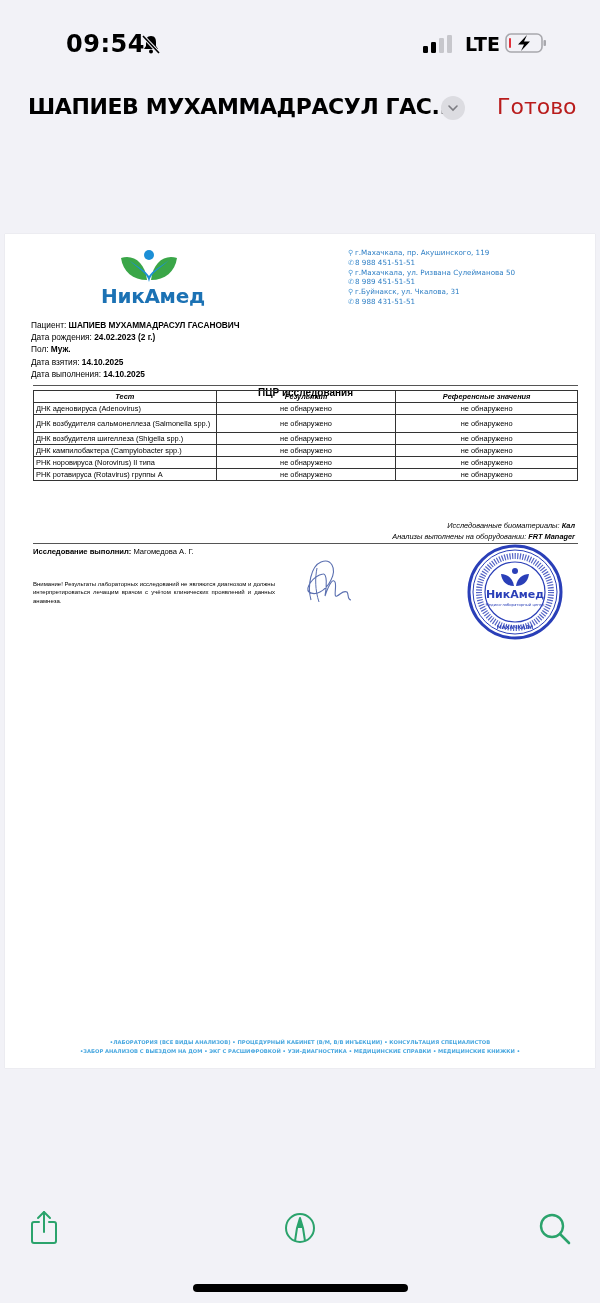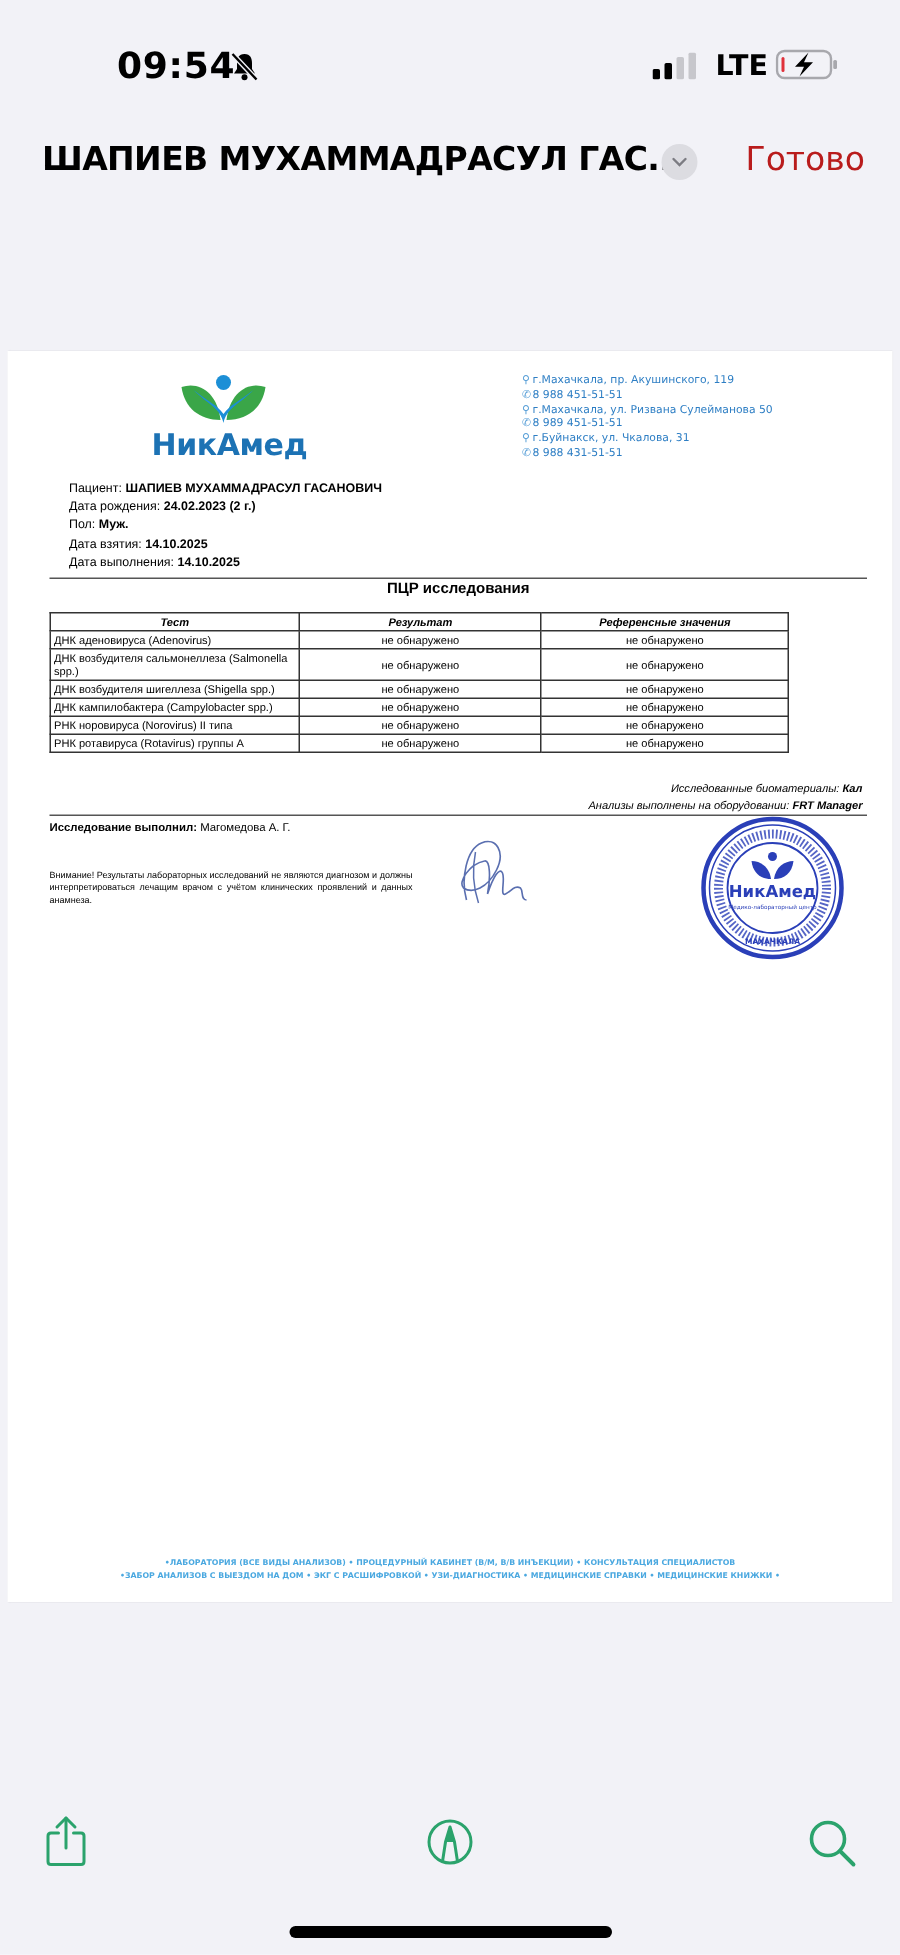--- a/index.html
+++ b/index.html
@@ -1,20 +1,20 @@
 <!DOCTYPE html>
 <html><head>
 <meta charset="utf-8">
 <style>
   * { box-sizing: border-box; margin: 0; padding: 0; }
   html, body { width: 600px; height: 1303px; background: #f2f2f7; overflow: hidden; }
   body { position: relative; font-family: "Liberation Sans", sans-serif; color: #000; }
 
   
-  .status-bar { position: absolute; top: 0; left: 12px; width: 528px; height: 80px; }
+  .status-bar { position: absolute; top: 0; left: 0; width: 528px; height: 80px; }
   .time { position: absolute; left: 66px; top: 30px; font-size: 24px; font-weight: bold; letter-spacing: 0.5px; font-family: "DejaVu Sans", sans-serif; }
   .bell { position: absolute; left: 140px; top: 33px; width: 22px; height: 22px; }
   .signal { position: absolute; left: 423px; top: 35px; width: 30px; height: 18px; }
   .lte { position: absolute; left: 465px; top: 33px; font-size: 19px; font-weight: bold; font-family: "DejaVu Sans", sans-serif; }
   .battery { position: absolute; left: 505px; top: 32px; width: 42px; height: 22px; }
 
   
   .nav-title { position: absolute; left: 28px; top: 94px; font-size: 22px; font-weight: bold; white-space: nowrap; font-family: "DejaVu Sans", sans-serif; letter-spacing: -0.4px; }
   .nav-chevron { position: absolute; left: 441px; top: 96px; width: 24px; height: 24px; border-radius: 50%; background: #dcdce1; }
   .nav-chevron svg { position: absolute; left: 6px; top: 7px; }
@@ -23,27 +23,27 @@
   
   .doc { position: absolute; left: 5px; top: 234px; width: 590px; height: 834px; background: #fff; box-shadow: 0 0 1px rgba(0,0,0,0.15); }
   .logo { position: absolute; left: 96px; top: 14px; width: 110px; height: 62px; }
   .logo-mark { position: absolute; left: 18px; top: 0; width: 60px; height: 36px; }
   .logo-text { position: absolute; left: 0; top: 36px; font-size: 20px; font-weight: bold; color: #1c72b4; font-family: "DejaVu Sans", sans-serif; letter-spacing: -0.3px; }
 
   .contacts { position: absolute; left: 343px; top: 14px; font-size: 7.2px; line-height: 9.8px; color: #2d7ec4; font-family: "DejaVu Sans", sans-serif; }
   .contacts div { white-space: nowrap; }
   .contacts .ic { display: inline-block; width: 7px; color: #5aa0d8; }
 
-  .patient { position: absolute; left: 41px; top: 85px; font-size: 8.3px; line-height: 12.2px; }
+  .patient { position: absolute; left: 26px; top: 85px; font-size: 8.3px; line-height: 12.2px; }
   .patient b { font-weight: bold; }
 
   .top-rule { position: absolute; left: 28px; top: 151px; width: 545px; border-top: 1px solid #555; }
   .section-title { position: absolute; left: 28px; top: 153px; width: 545px; text-align: center; font-size: 10px; font-weight: bold; }
 
-  table.results { position: absolute; left: 28px; top: 174px; width: 493px; border-collapse: collapse; font-size: 7.4px; }
+  table.results { position: absolute; left: 28px; top: 156px; width: 545px; border-collapse: collapse; font-size: 7.4px; }
   table.results th, table.results td { border: 1px solid #333; padding: 1px 2px; height: 10.5px; line-height: 9px; }
   table.results th { font-style: italic; font-weight: bold; text-align: center; }
   table.results td.c { text-align: center; }
   table.results tr.tall td { height: 18px; }
   .col1 { width: 183px; } .col2 { width: 180px; } .col3 { width: 182px; }
 
   .meta { position: absolute; right: 20px; top: 287px; text-align: right; font-size: 7.4px; line-height: 10.5px; font-style: italic; }
   .meta-rule { position: absolute; left: 28px; top: 309px; width: 545px; border-top: 1px solid #555; }
   .performer { position: absolute; left: 28px; top: 313px; font-size: 7.6px; }
   .warning { position: absolute; left: 28px; top: 346px; width: 242px; font-size: 6px; line-height: 8.3px; text-align: justify; }

